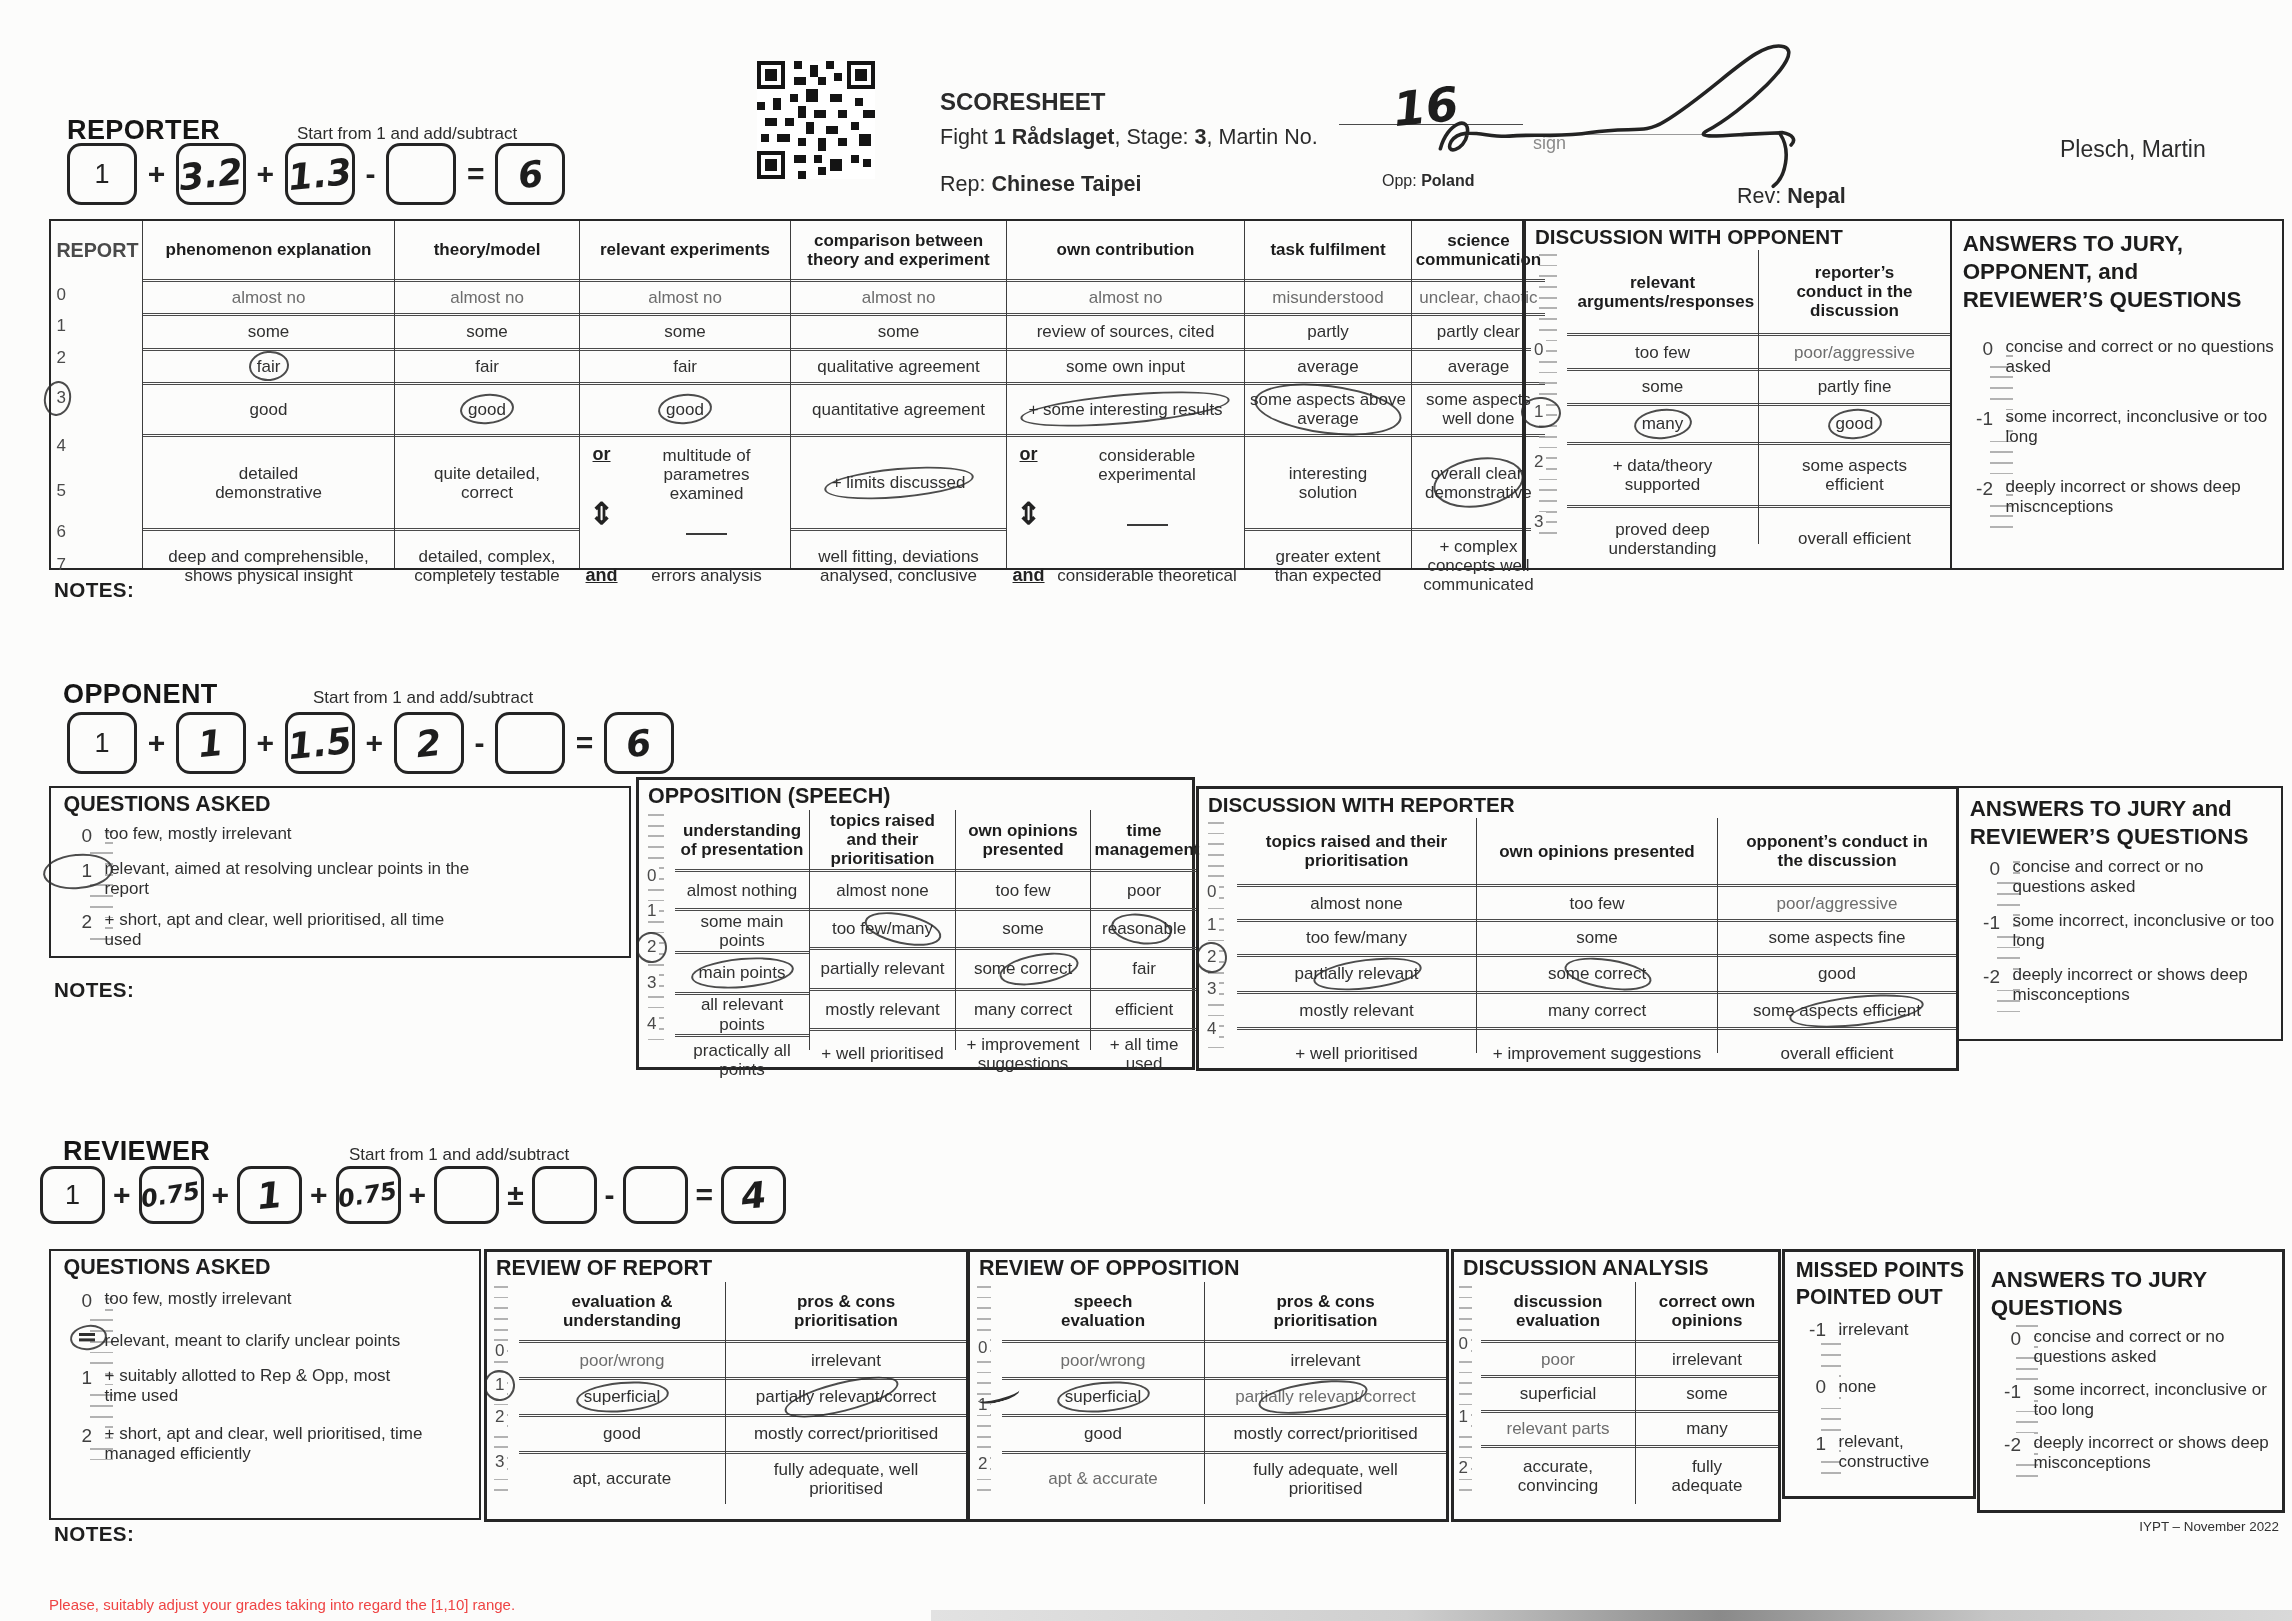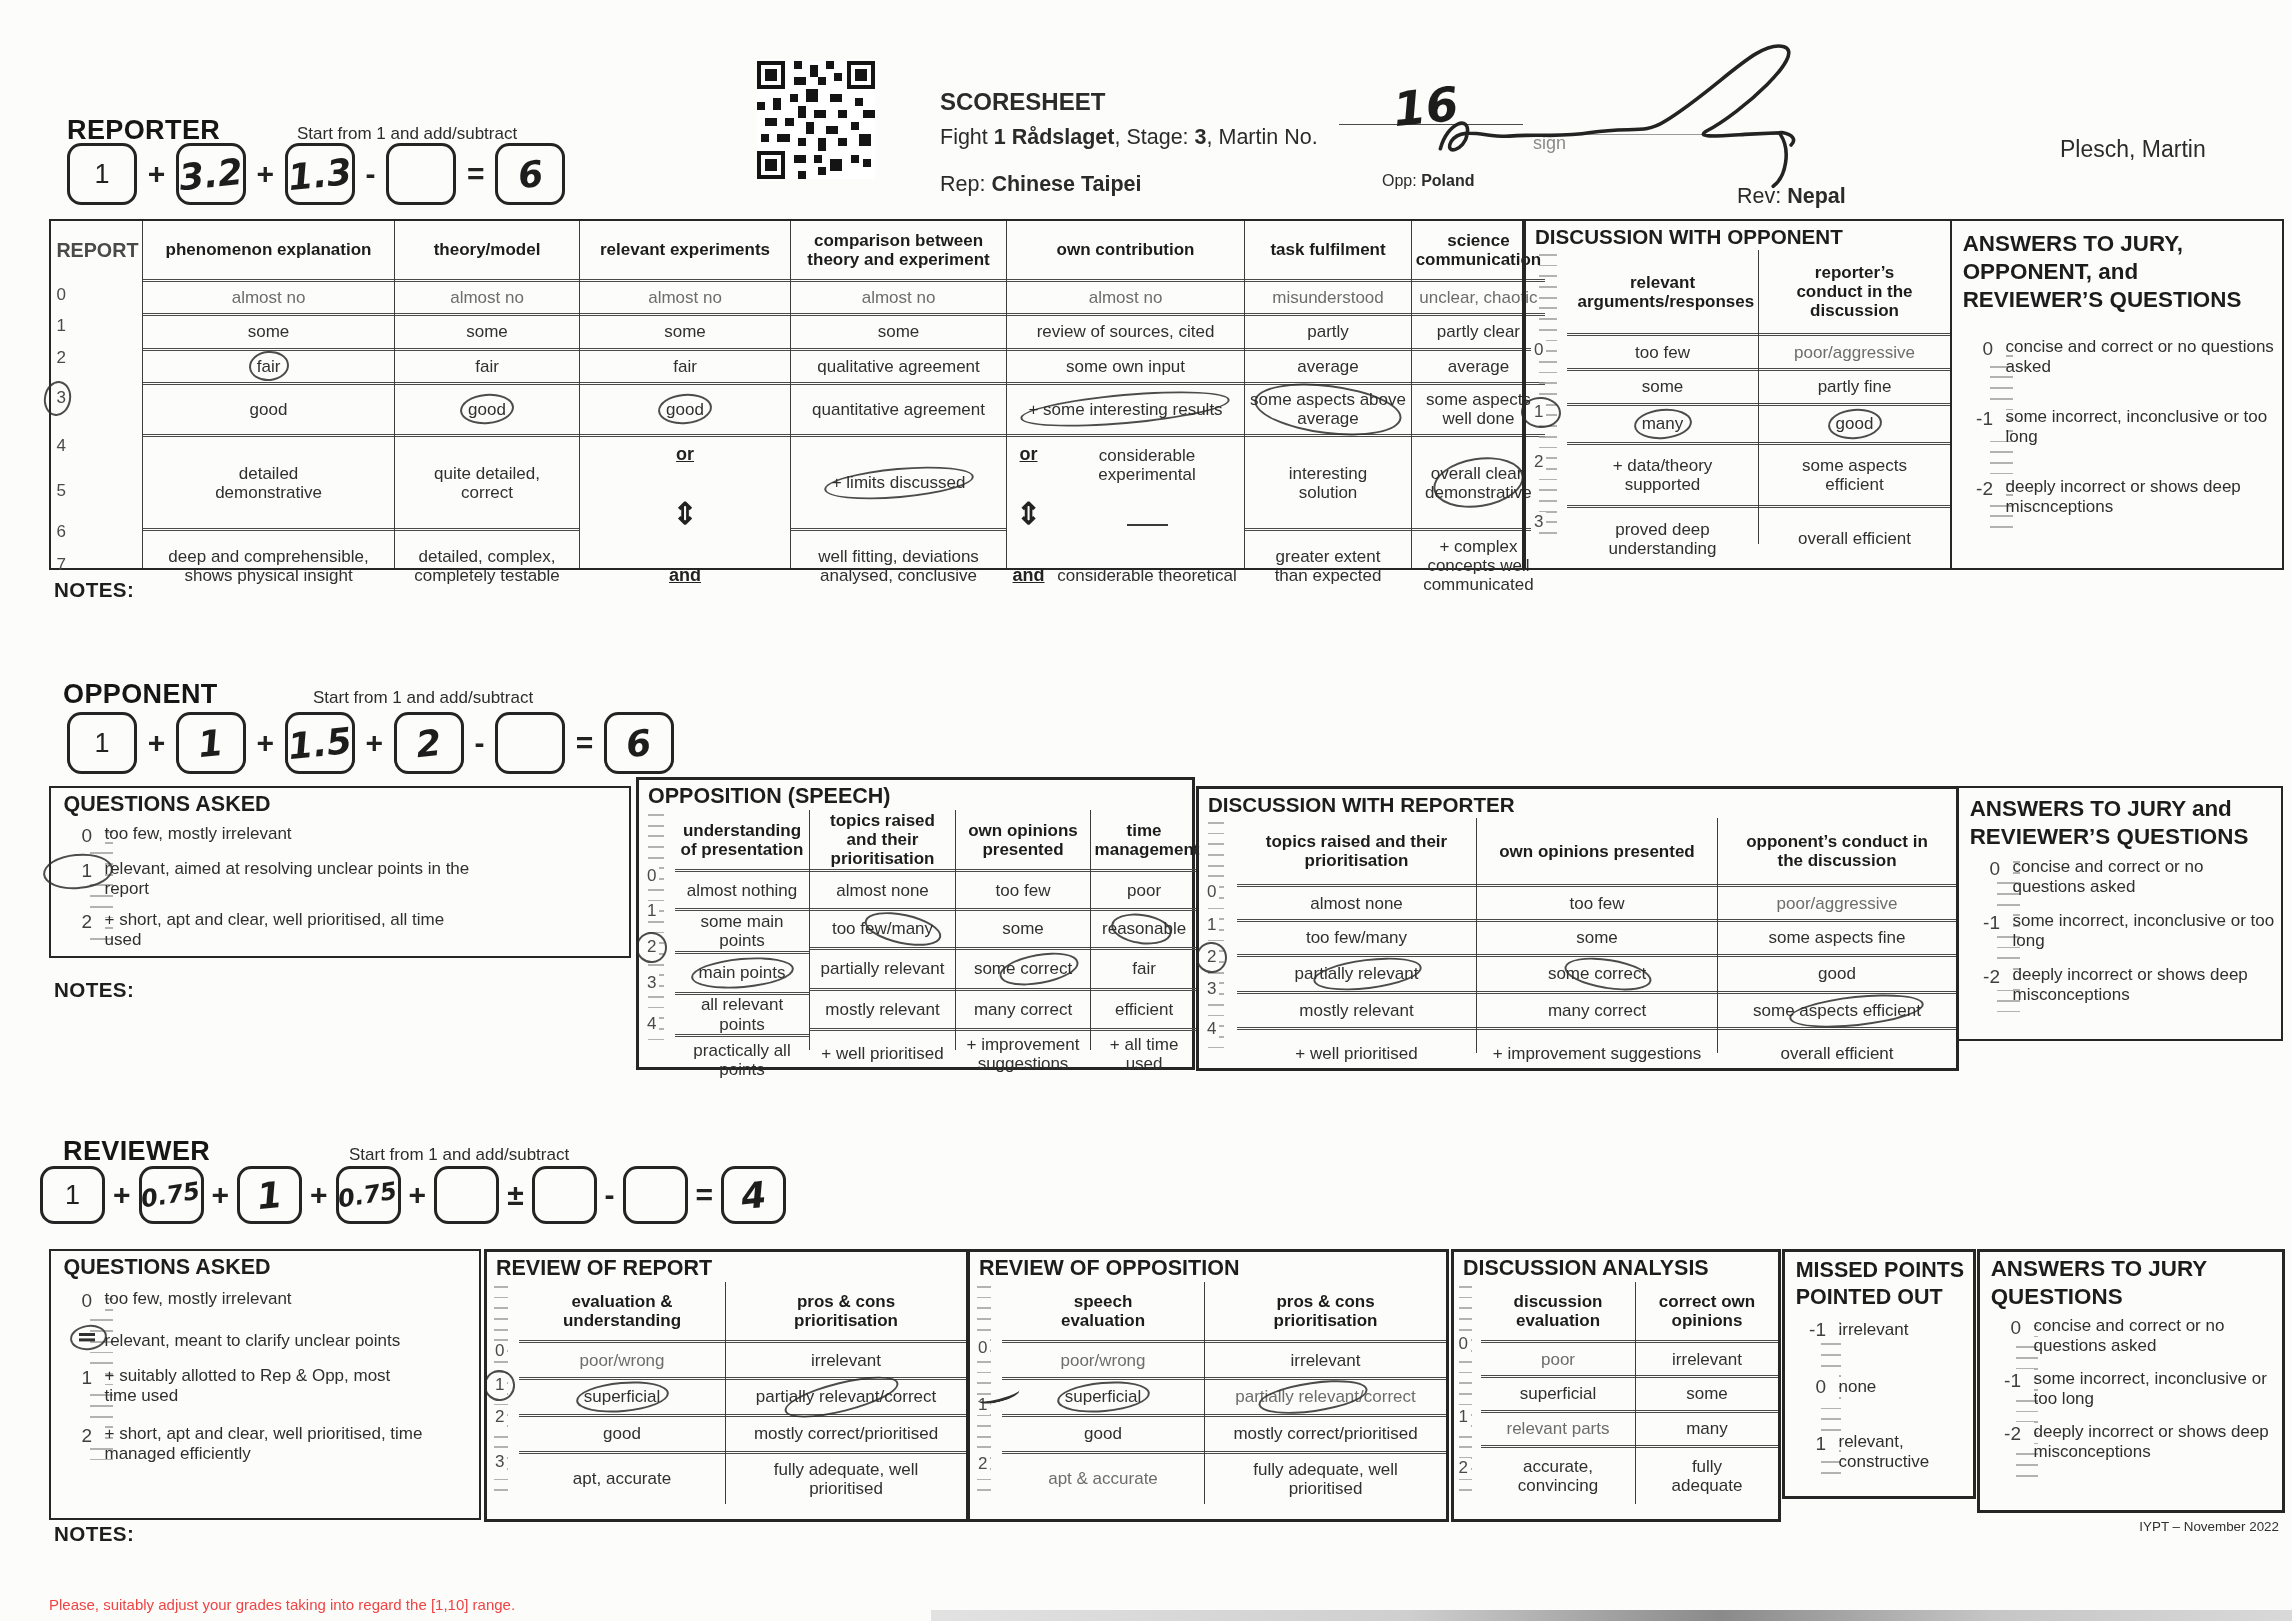--- a/index.html
+++ b/index.html
@@ -269,20 +269,25 @@
         </div>
       <div class="cell" style="flex:0 0 47px">
           <span data-mark="rep-exp-good" class="circled">good</span>
         </div>
       <div class="cell split" style="flex:0 0 157px">
         <div class="oa">
           <span class="oa-w">or</span>
           <span class="arrow">⇕</span>
           <span class="oa-w">and</span>
         </div>
+        <div class="oa-right">
+          <span>multitude of parametres examined</span>
+          <span class="dashline"></span>
+          <span>errors analysis</span>
+        </div>
       </div>
     </div>
 
     <div class="col" style="flex:0 0 215px">
       <div class="cell hdr" style="flex:0 0 56px">
           <span>comparison between theory and experiment</span>
         </div>
       <div class="cell" style="flex:0 0 29.6px">
           <span class="faded">almost no</span>
         </div>
@@ -900,21 +905,21 @@
       <span class="ans-n">0</span>
       <span class="ans-x" style="padding-top:1.8px">none</span>
     </div>
     <div class="ai" style="margin-top:32px">
       <span class="ans-n">1</span>
       <span class="ans-x" style="max-width:107px">relevant, constructive</span>
     </div>
   </div>
 
   <div class="panel" style="left:1977px;top:1249px;width:302px;height:258px;border-width:3.6px">
-    <div class="ans-t" style="padding-top:3px">ANSWERS TO JURY</div>
+    <div class="ans-t" style="padding-top:14px">ANSWERS TO JURY</div>
     <div class="ans-t">QUESTIONS</div>
     <div class="rail" style="left:36px;top:73px;bottom:25px;width:21.5px"></div>
     <div class="ai" style="margin-top:5.4px">
       <span class="ans-n">0</span>
       <span class="ans-x">concise and correct or no questions asked</span>
     </div>
     <div class="ai" style="margin-top:12.5px">
       <span class="ans-n">-1</span>
       <span class="ans-x">some incorrect, inconclusive or too long</span>
     </div>

